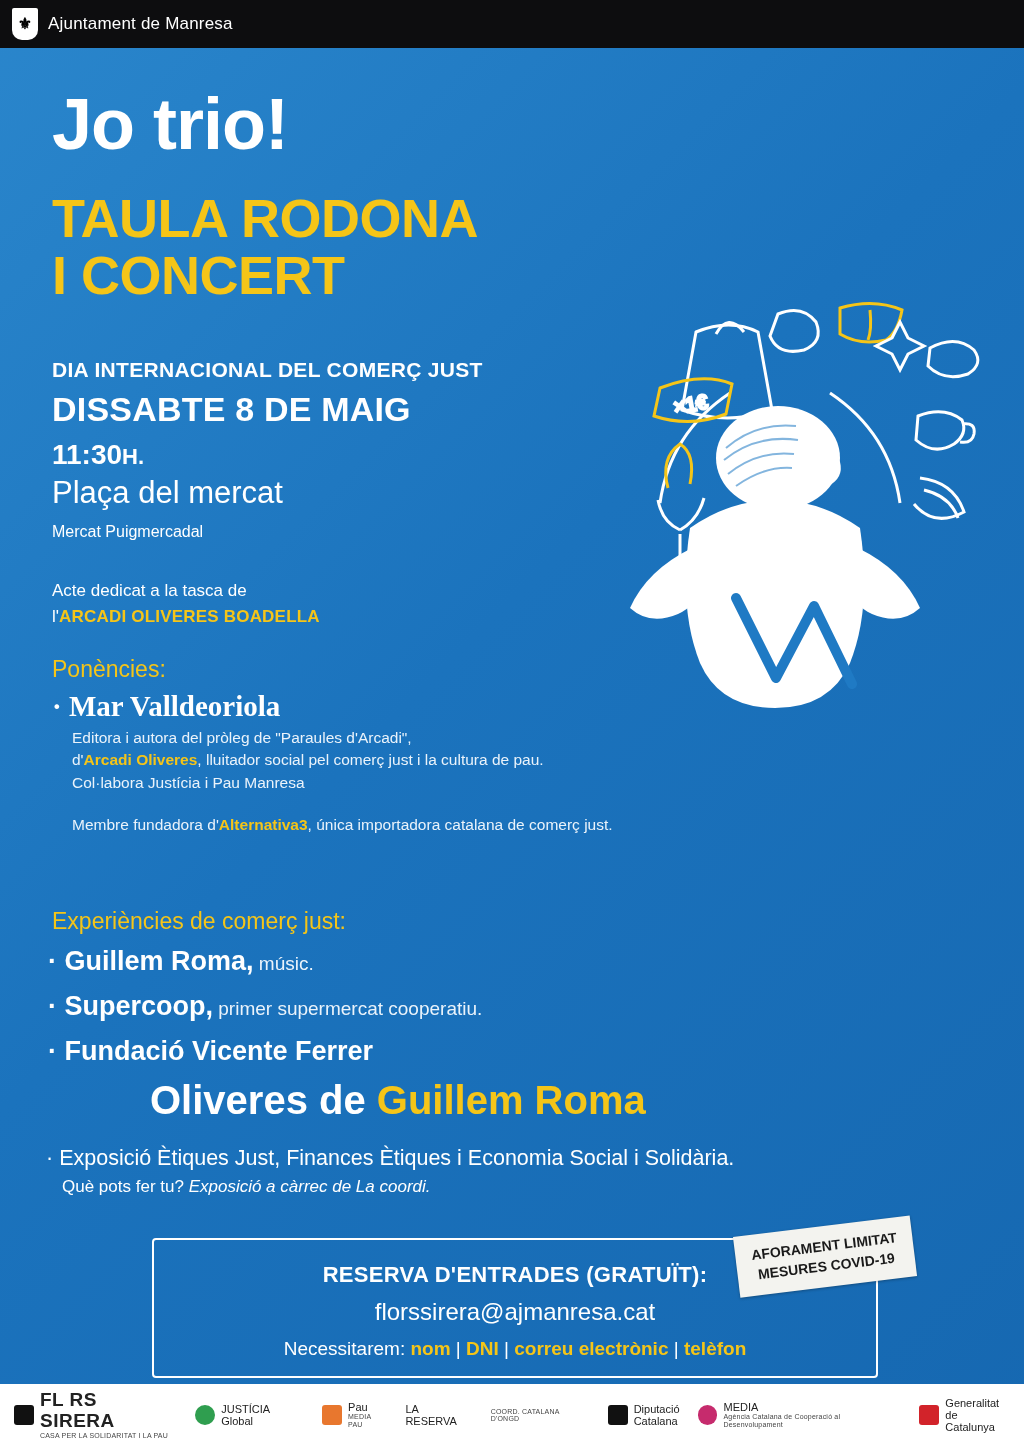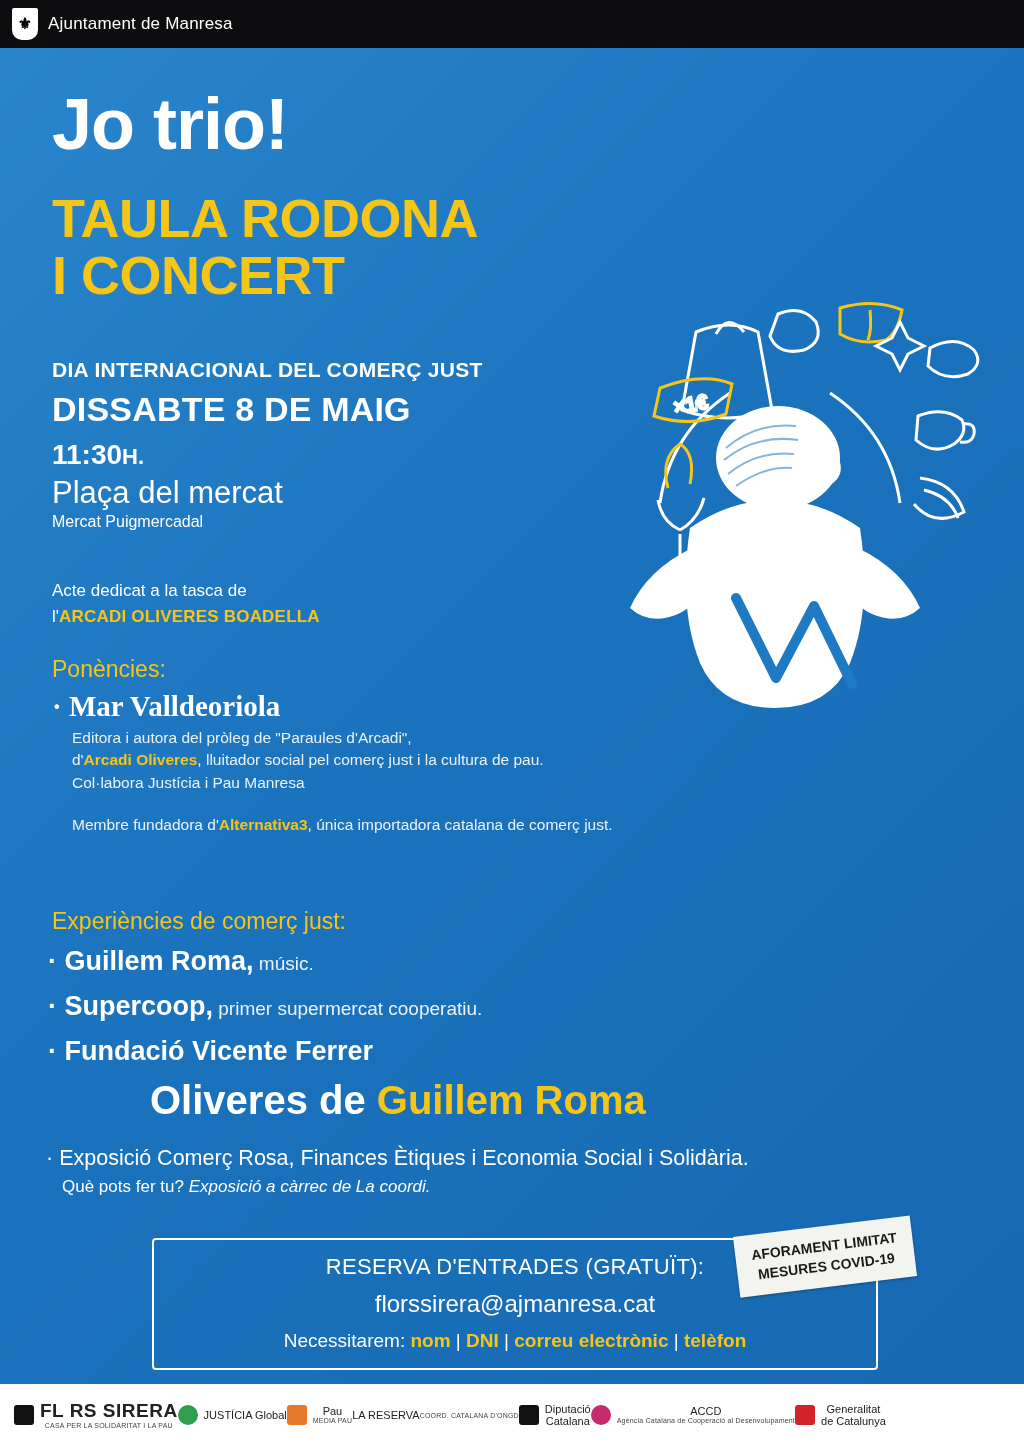--- a/index.html
+++ b/index.html
@@ -52,21 +52,21 @@
   .date-block { position: absolute; left: 52px; top: 310px; color: #fff; }
   .dia-int {
     font-size: 21px; font-weight: bold; letter-spacing: .3px;
   }
   .dissabte {
     font-size: 34px; font-weight: bold; margin-top: 8px; letter-spacing: .2px;
   }
   .hora { font-size: 28px; font-weight: bold; margin-top: 10px; }
   .hora .h-suffix { font-size: 22px; font-weight: bold; }
   .placa { font-size: 31px; margin-top: 4px; font-weight: normal; }
-  .mercat { font-size: 16px; margin-top: 2px; }
+  .mercat { font-size: 16px; margin-top: 12px; }
 
   .dedicat { position: absolute; left: 52px; top: 530px; color: #fff; font-size: 17px; line-height: 1.5; }
   .dedicat .name { color: #f5c518; font-weight: bold; letter-spacing: .2px; }
 
   
   .ponencies-label {
     position: absolute; left: 52px; top: 608px;
     color: #f5c518; font-size: 23px;
   }
   .spk1 { position: absolute; left: 52px; top: 642px; width: 560px; }
@@ -94,39 +94,39 @@
   .expo-line2 { font-size: 17px; margin-top: 6px; padding-left: 16px; }
   .expo-line2 .ital { font-style: italic; }
 
   
   .reserva {
     position: absolute; left: 152px; top: 1190px; width: 726px;
     border: 2px solid #ffffff; border-radius: 4px;
     padding: 14px 10px 16px;
     text-align: center; color: #fff;
   }
-  .reserva-title { font-size: 22px; font-weight: normal; letter-spacing: .3px; }
+  .reserva-title { font-size: 22px; font-weight: bold; letter-spacing: .3px; margin-top: 8px; }
   .reserva-mail { font-size: 24px; margin-top: 10px; }
   .reserva-need { font-size: 19px; margin-top: 12px; }
   .reserva-need .hl { color: #f5c518; font-weight: bold; }
 
   .aforament {
     position: absolute; right: 110px; top: 1178px;
     background: #f3f3ef; color: #1a1a1a;
     font-size: 14px; font-weight: bold; line-height: 1.45;
     padding: 10px 16px; text-align: center;
     transform: rotate(-7deg);
     box-shadow: 0 1px 3px rgba(0,0,0,.3);
   }
 
   
   .footer {
     position: absolute; left: 0; right: 0; bottom: 0; height: 62px;
     background: #ffffff;
-    display: flex; align-items: center; padding: 0 14px; text-align: center;
+    display: flex; align-items: center; gap: 18px; padding: 0 14px;
   }
   .logo { display: flex; align-items: center; gap: 6px; }
   .logo-txt { font-size: 11px; line-height: 1.1; color: #222; }
   .logo-big { font-size: 19px; font-weight: bold; letter-spacing: .5px; color: #222; }
   .logo-sub { font-size: 7px; color: #444; letter-spacing: .2px; }
   .sq { width: 20px; height: 20px; border-radius: 3px; }
   .sq.blk { background: #111; }
   .sq.red { background: #d2232a; }
   .sq.grn { background: #2f9e4f; border-radius: 50%; }
   .sq.org { background: #e8772e; }
@@ -239,21 +239,21 @@
     <div class="exp-label">Experiències de comerç just:</div>
     <div class="exp-list">
       <div class="exp-item"><span>· Guillem Roma,</span><span class="sub"> músic.</span></div>
       <div class="exp-item"><span>· Supercoop,</span><span class="sub"> primer supermercat cooperatiu.</span></div>
       <div class="exp-item"><span>· Fundació Vicente Ferrer</span><span class="sub"></span></div>
     </div>
 
     <div class="concert"><span>Oliveres de </span><span class="artist">Guillem Roma</span></div>
 
     <div class="expo">
-      <div class="expo-line1">· Exposició Comerç Rosa, Finances Ètiques i Economia Social i Solidària.</div>
+      <div class="expo-line1">· Exposició Ètiques Just, Finances Ètiques i Economia Social i Solidària.</div>
       <div class="expo-line2"><span>Què pots fer tu?</span><span class="ital"> Exposició a càrrec de La coordi.</span></div>
     </div>
 
     <div class="reserva">
       <div class="reserva-title">RESERVA D'ENTRADES (GRATUÏT):</div>
       <div class="reserva-mail">florssirera@ajmanresa.cat</div>
       <div class="reserva-need">
         <span>Necessitarem: </span><span class="hl">nom</span><span> | </span><span class="hl">DNI</span><span> | </span><span class="hl">correu electrònic</span><span> | </span><span class="hl">telèfon</span>
       </div>
     </div>
@@ -299,21 +299,21 @@
       <div class="sq blk"></div>
       <div class="logo-txt">
         <div>Diputació</div>
         <div>Catalana</div>
       </div>
     </div>
 
     <div class="logo">
       <div class="sq mag"></div>
       <div class="logo-txt">
-        <div>ACCD</div>
+        <div>MEDIA</div>
         <div class="logo-sub">Agència Catalana de Cooperació al Desenvolupament</div>
       </div>
     </div>
 
     <div class="logo">
       <div class="sq red"></div>
       <div class="logo-txt">
         <div>Generalitat</div>
         <div>de Catalunya</div>
       </div>

